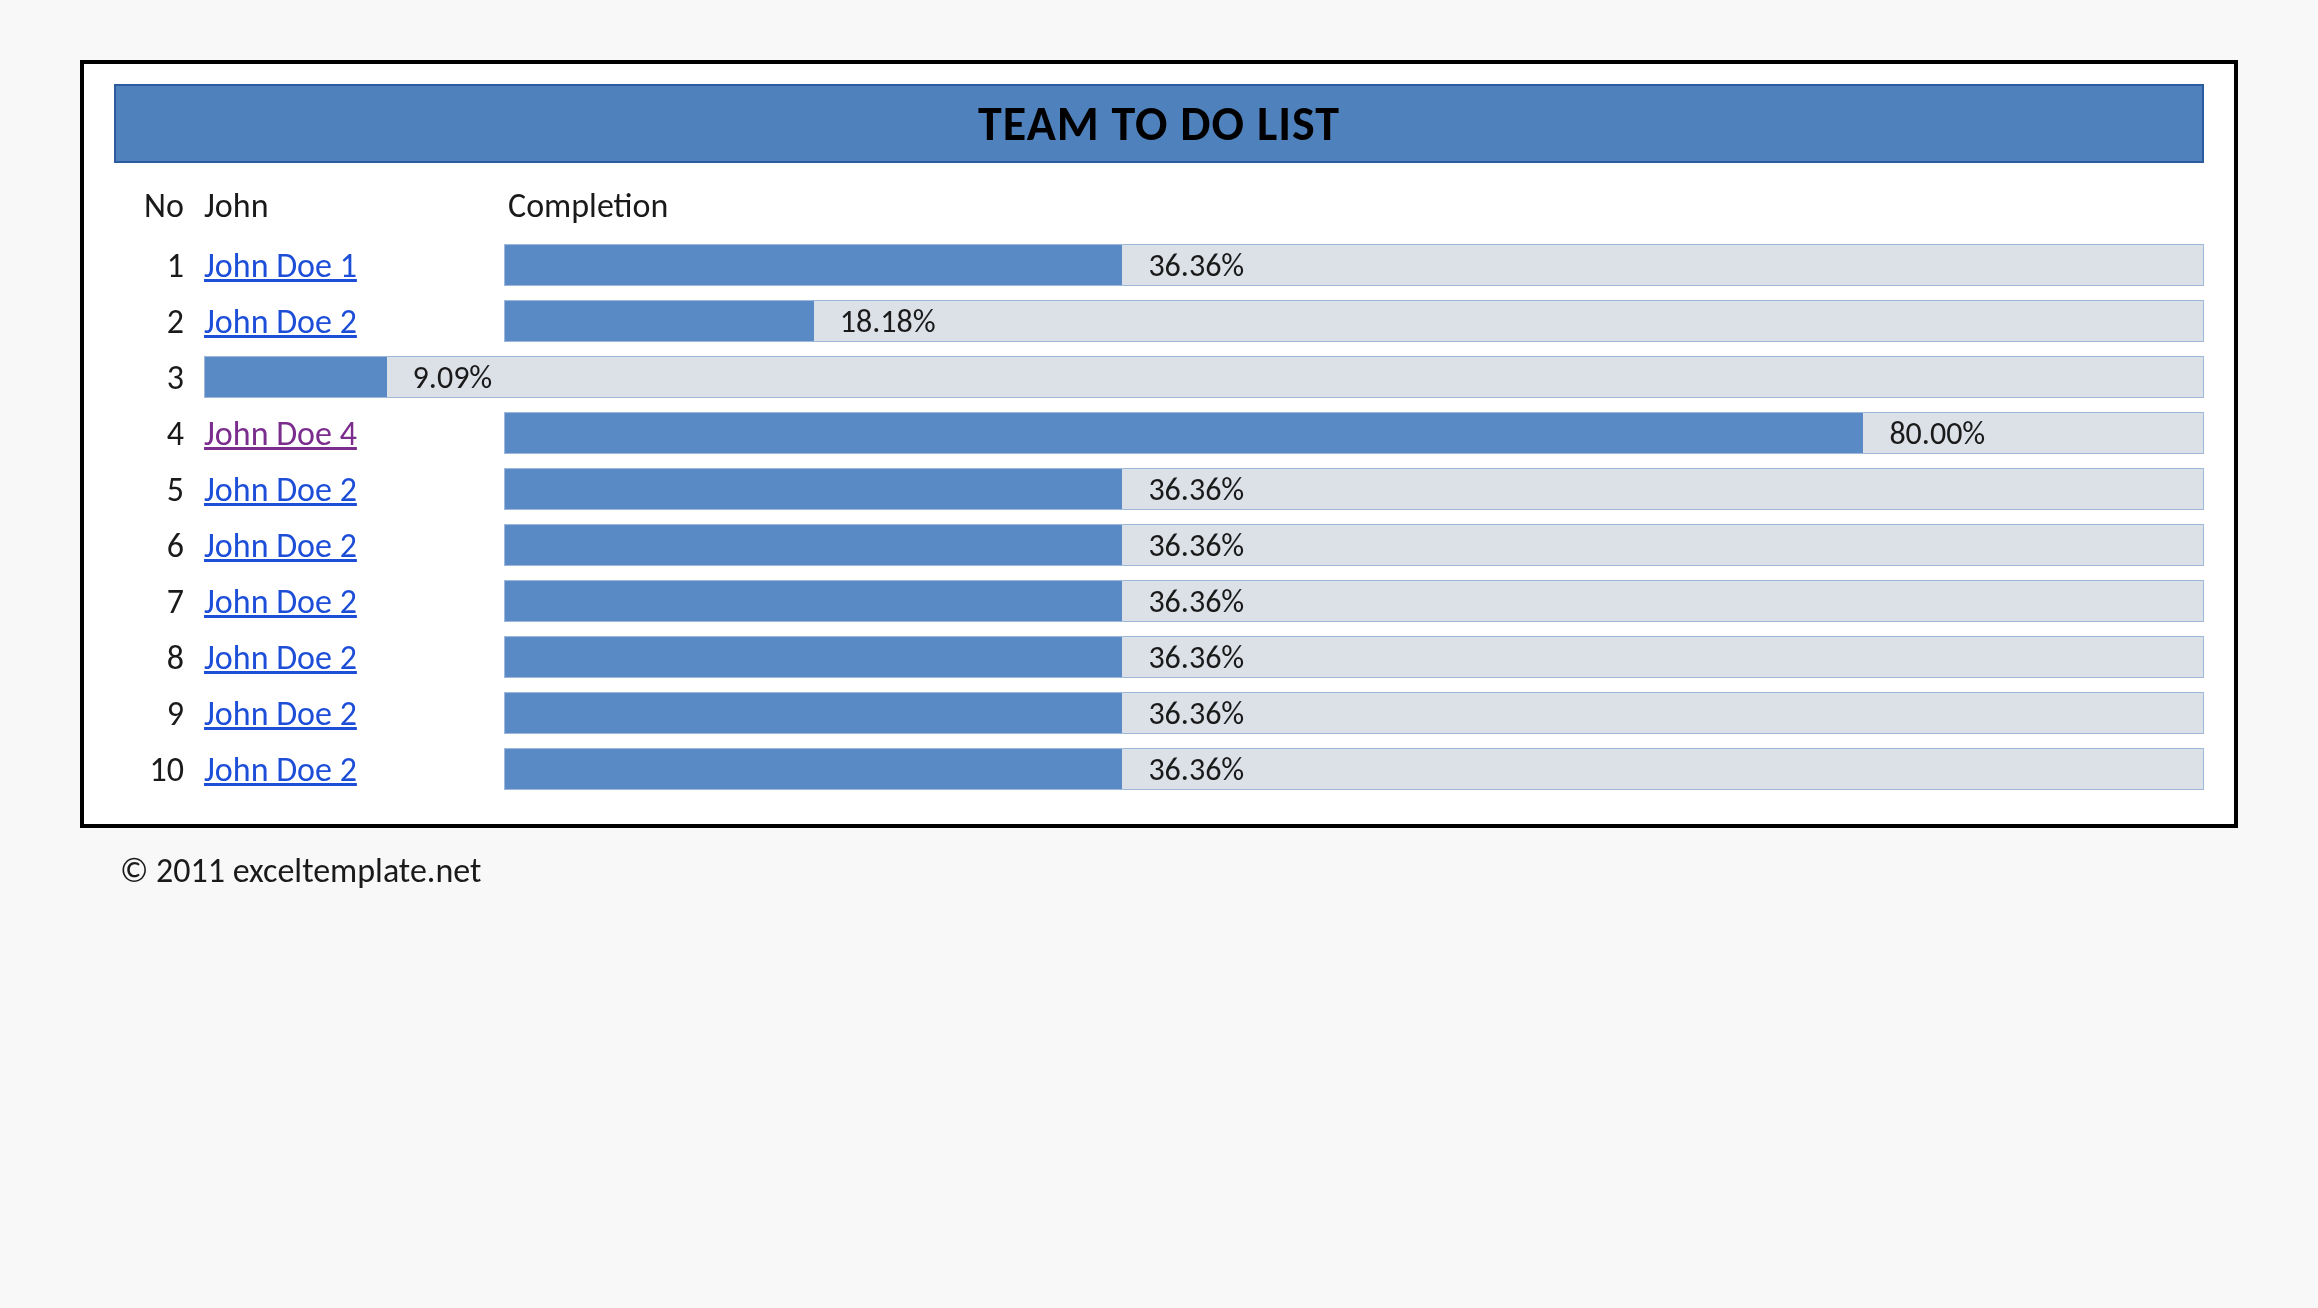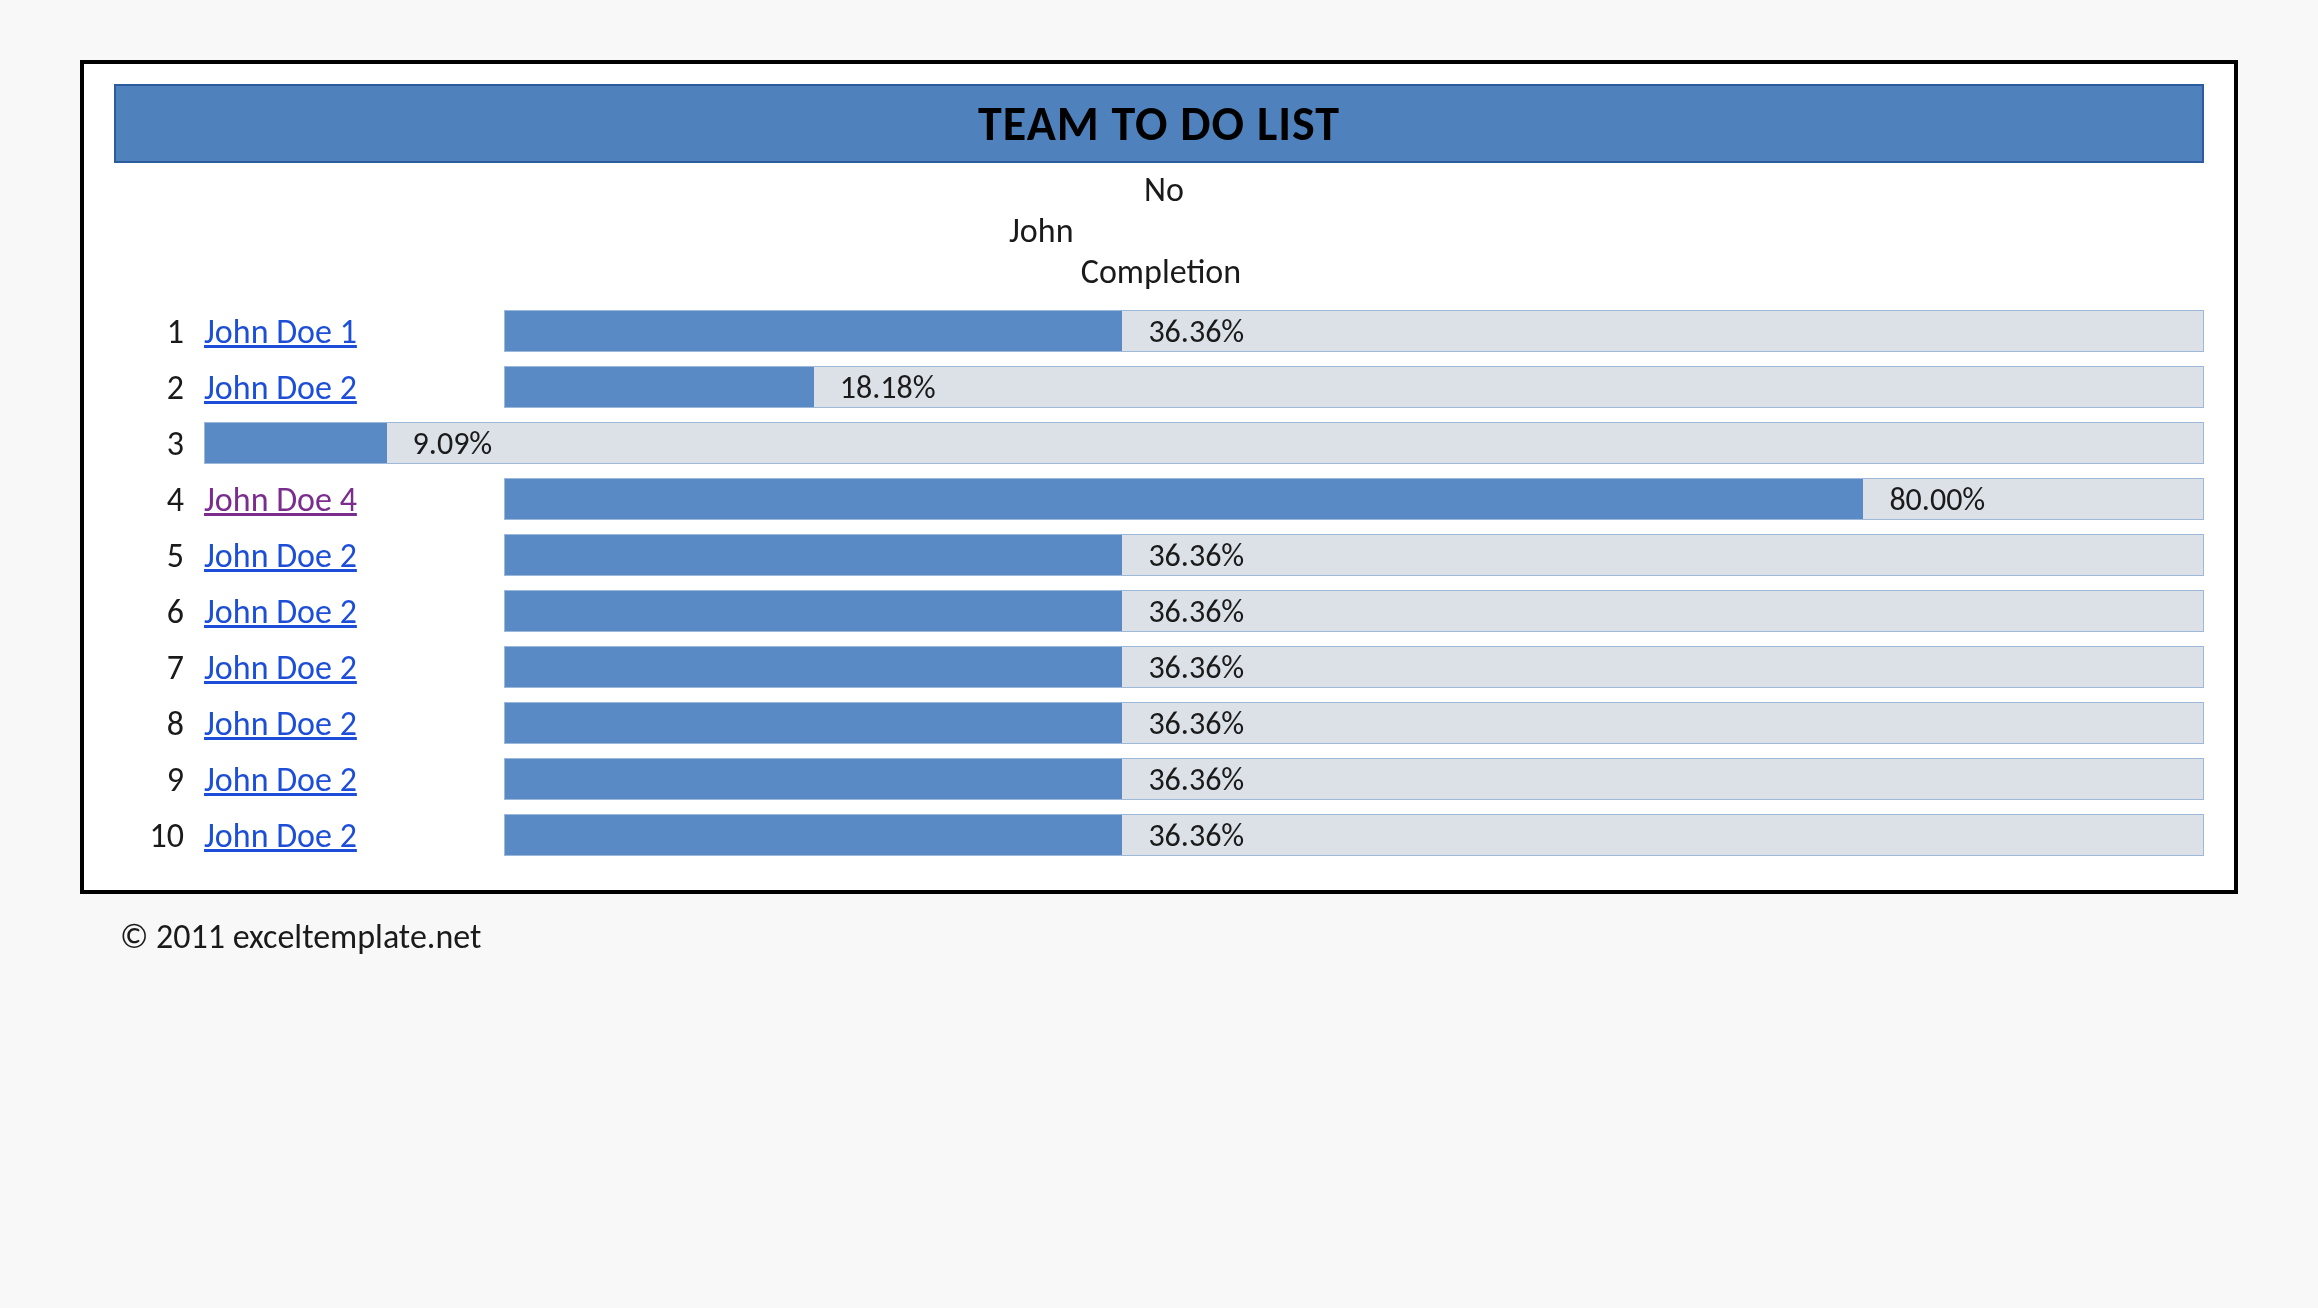--- a/index.html
+++ b/index.html
@@ -18,32 +18,32 @@
       border: 4px solid #000;
       background: #fff;
       padding: 20px 30px;
       width: 100%;
     }
     .title-bar {
       background: #4f81bd;
       border: 2px solid #2c5c9e;
       text-align: center;
       padding: 8px 0;
+      margin-bottom: 16px;
     }
     .title-bar h1 {
       font-size: 48px;
       font-weight: bold;
       color: #000;
       letter-spacing: 1px;
     }
     .header-row {
       display: flex;
       align-items: center;
       padding: 6px 0 18px 0;
-      flex-direction: column;
     }
     .col-no {
       width: 90px;
       text-align: right;
       padding-right: 20px;
       font-size: 34px;
       color: #1a1a1a;
     }
     .col-name {
       width: 300px;

